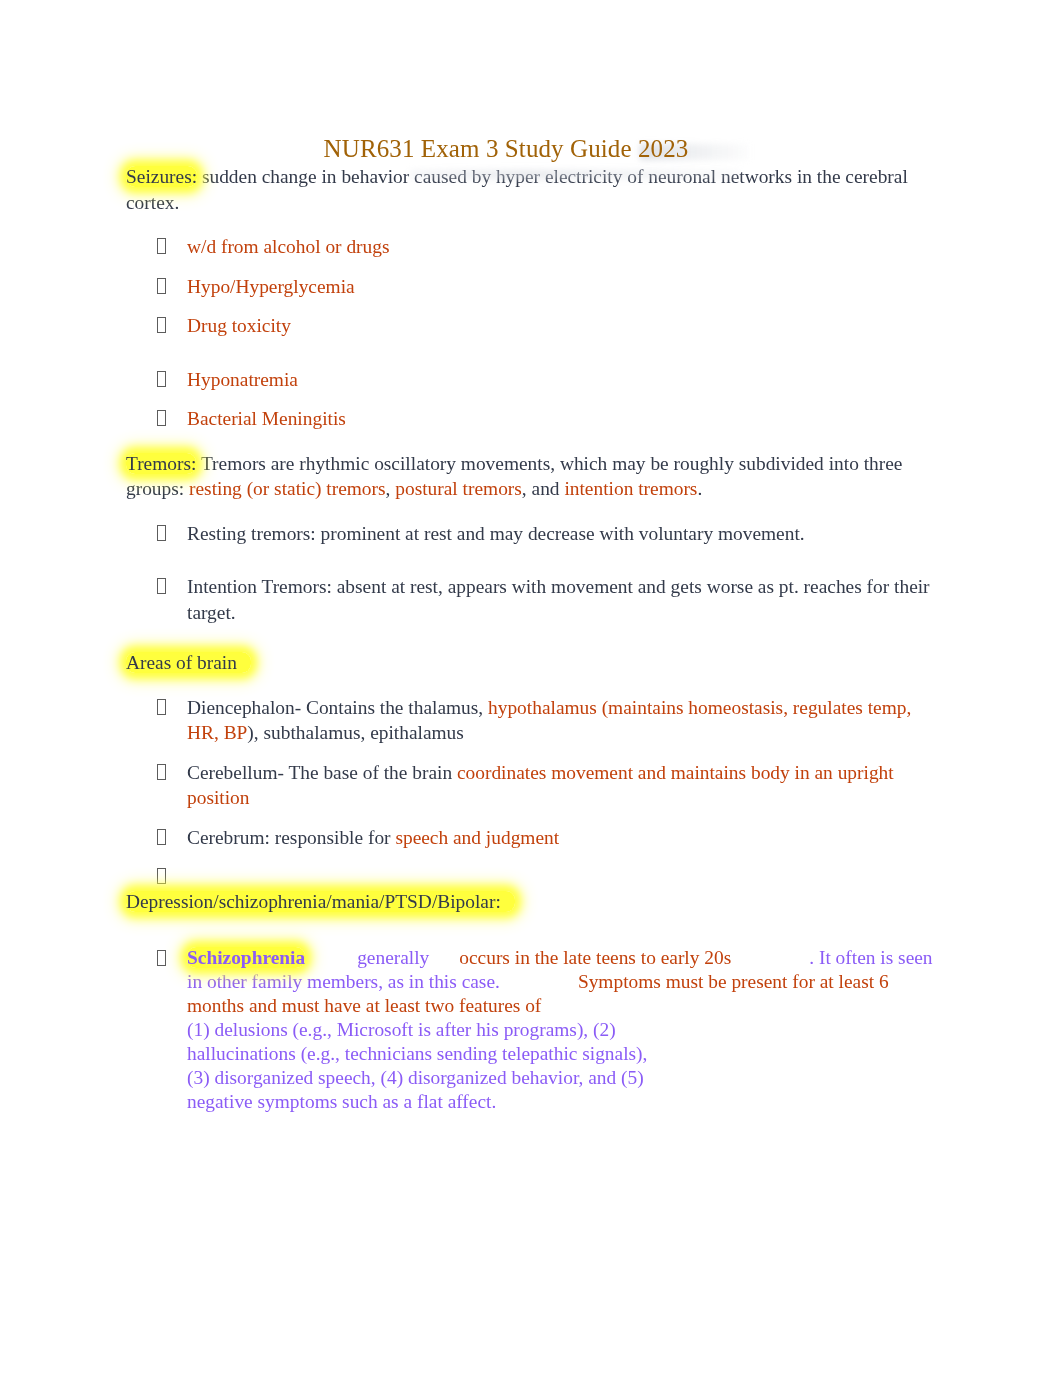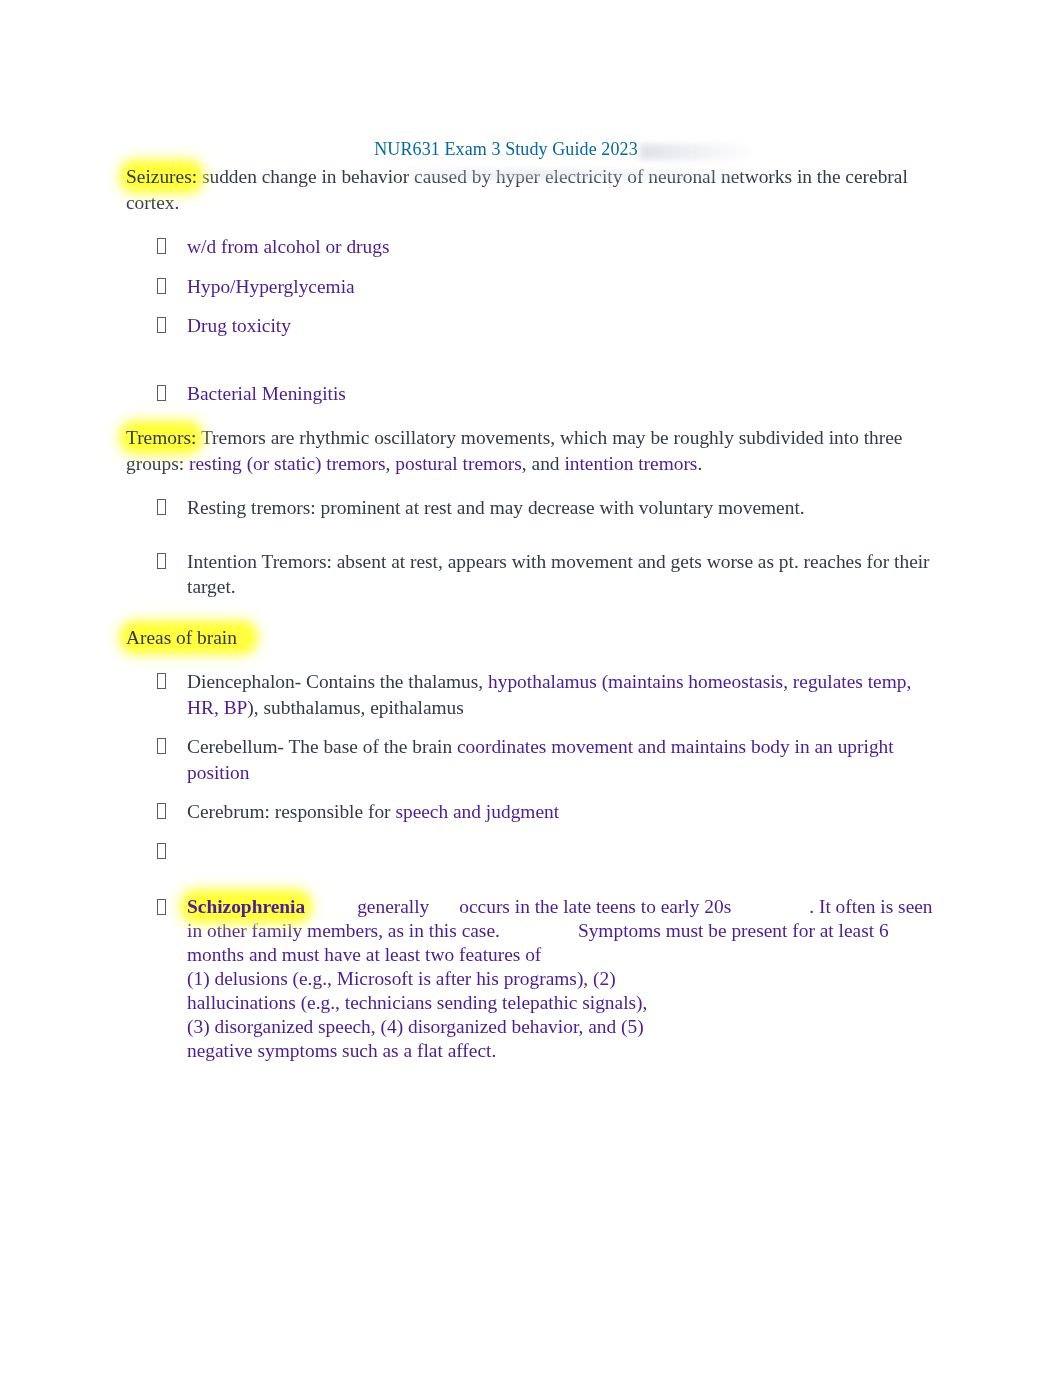--- a/index.html
+++ b/index.html
@@ -27,23 +27,23 @@
 
   
   .title-wrap {
     position: relative;
     margin: 0;
     padding-top: 134px;
     text-align: center;
   }
   .doc-title {
     display: inline-block;
-    font-size: 18px;
+    font-size: 25px;
     line-height: 30px;
-    color: #0369a1;
+    color: #a16207;
     letter-spacing: 0.1px;
     position: relative;
     z-index: 2;
     margin-left: -50px;
   }
   
   .title-smudge {
     position: absolute;
     left: 640px;
     top: 144px;
@@ -89,23 +89,23 @@
     background-color: #ffff3d;
     box-shadow: 0 0 9px 5px #ffff3d, 0 0 14px 9px rgba(255,255,61,0.45);
     border-radius: 9px;
     position: relative;
     z-index: 1;
   }
   .hl-pad {
     padding-right: 14px;
   }
 
-  .red { color: #4c1d95; }
+  .red { color: #c2410c; }
   .dark { color: #333a4a; }
-  .blk { color: #4c1d95; }
+  .blk { color: #8b5cf6; }
   .bold { font-weight: bold; }
 
   
   ul.bl {
     list-style: none;
     margin: 0;
     padding: 0;
   }
   ul.bl > li {
     position: relative;
@@ -150,20 +150,21 @@
     <div class="sp-md"></div>
 
     <ul class="bl">
       <li><span class="tofu"></span><span class="red">w/d from alcohol or drugs</span></li>
       <div class="sp-sm"></div>
       <li><span class="tofu"></span><span class="red">Hypo/Hyperglycemia</span></li>
       <div class="sp-sm"></div>
       <li><span class="tofu"></span><span class="red">Drug toxicity</span></li>
       <div class="sp-sm"></div>
       <div class="sp-sm"></div>
+      <li><span class="tofu"></span><span class="red">Hyponatremia</span></li>
       <div class="sp-sm"></div>
       <li><span class="tofu"></span><span class="red">Bacterial Meningitis</span></li>
     </ul>
 
     <div class="sp-md"></div>
 
     <p class="para"><span class="hl">Tremors:</span><span class="dark">  Tremors are rhythmic oscillatory movements, which may be roughly subdivided into three groups: </span><span class="red">resting (or static) tremors</span><span class="dark">, </span><span class="red">postural tremors</span><span class="dark">, and </span><span class="red">intention tremors</span><span class="dark">.</span></p>
 
     <div class="sp-md"></div>
 
@@ -185,20 +186,21 @@
       <div class="sp-sm"></div>
       <li><span class="tofu"></span><span class="dark">Cerebellum-  The base of the brain </span><span class="red">coordinates movement and maintains body in an upright position</span><span class="dark"></span></li>
       <div class="sp-sm"></div>
       <li><span class="tofu"></span><span class="dark">Cerebrum:   responsible for </span><span class="red">speech and judgment</span><span class="dark"></span></li>
       <div class="sp-sm"></div>
       <li><span class="tofu"></span><span class="red"></span><span class="dark"></span></li>
     </ul>
 
     <div class="sp-lg"></div>
 
+    <p class="para"><span class="hl hl-pad">Depression/schizophrenia/mania/PTSD/Bipolar:</span></p>
 
     <div class="sp-xl"></div>
 
     <ul class="bl">
       <li class="tight"><span class="tofu"></span><span class="hl blk bold">Schizophrenia</span><span class="gap-a"></span><span class="blk">generally</span><span class="gap-c"></span><span class="red">occurs in the late teens to early 20s</span><span class="gap-b"></span><span class="blk">. It often is seen in other family members, as in this case.</span><span class="gap-b"></span><span class="red">Symptoms must be present for at least 6 months and must have at least two features of</span><br>
         <span class="blk">(1) delusions (e.g., Microsoft is after his programs), (2)</span><br>
         <span class="blk">hallucinations (e.g., technicians sending telepathic signals),</span><br>
         <span class="blk">(3) disorganized speech, (4) disorganized behavior, and (5)</span><br>
         <span class="blk">negative symptoms such as a flat affect.</span>
       </li>

